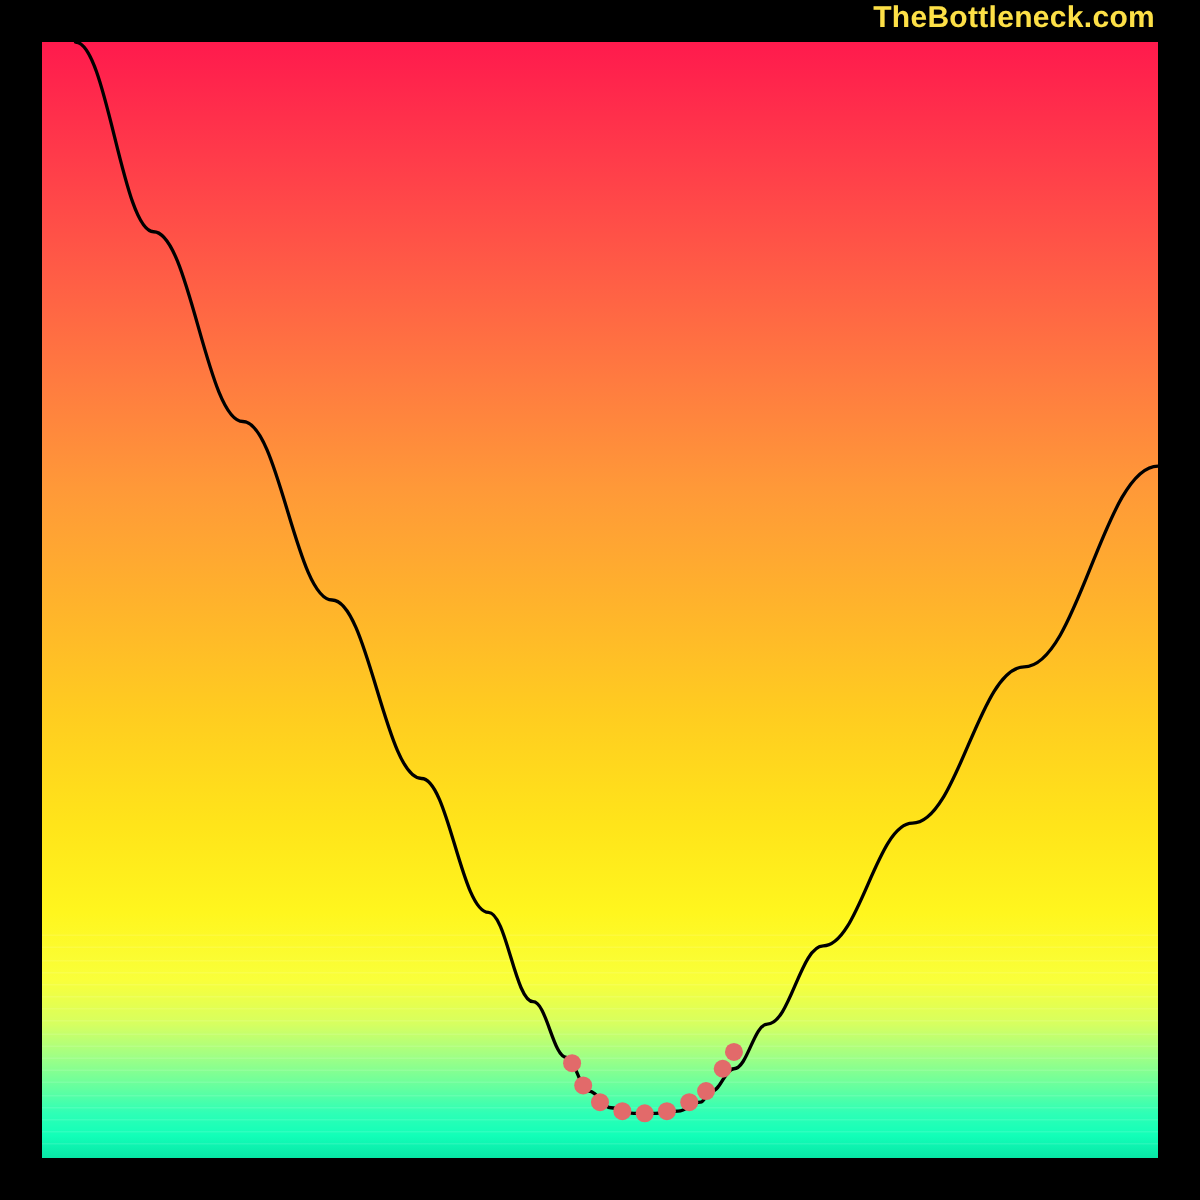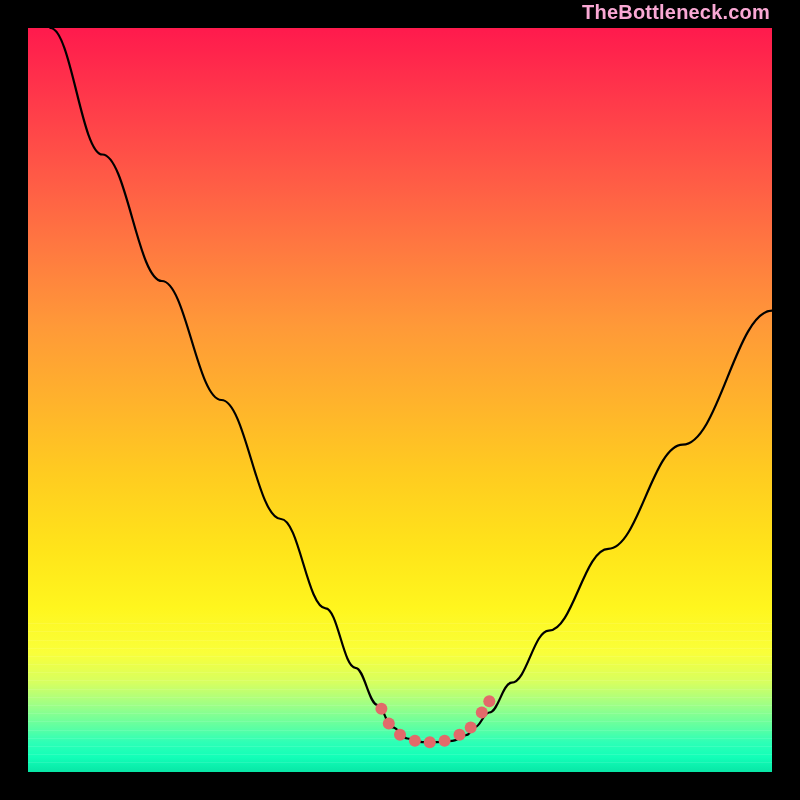--- a/index.html
+++ b/index.html
@@ -53,21 +53,21 @@
     left: 0;
     width: 100%;
     height: 1px;
   }
   .watermark {
     position: absolute;
     top: 1px;
     right: 30px;
     font-size: 20px;
     font-weight: 600;
-    color: #f9a8d4;
+    color: #fde047;
     letter-spacing: 0.2px;
     user-select: none;
   }
   svg.curve {
     position: absolute;
     left: 28px;
     top: 28px;
     width: 744px;
     height: 744px;
     pointer-events: none;

